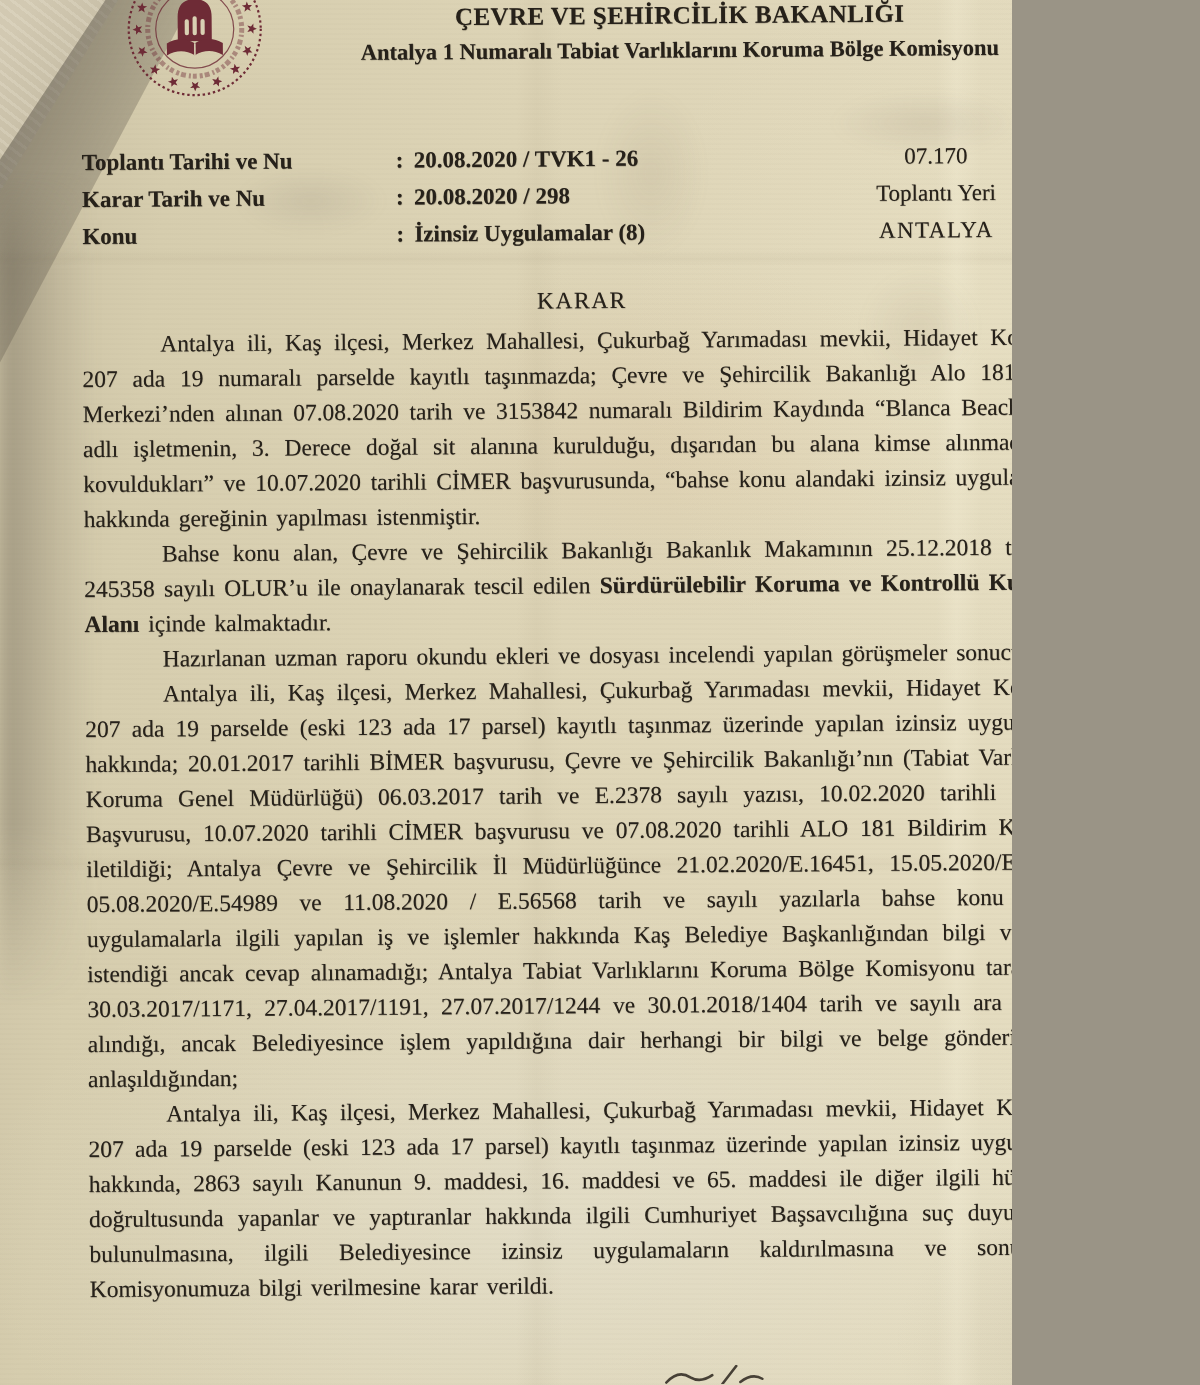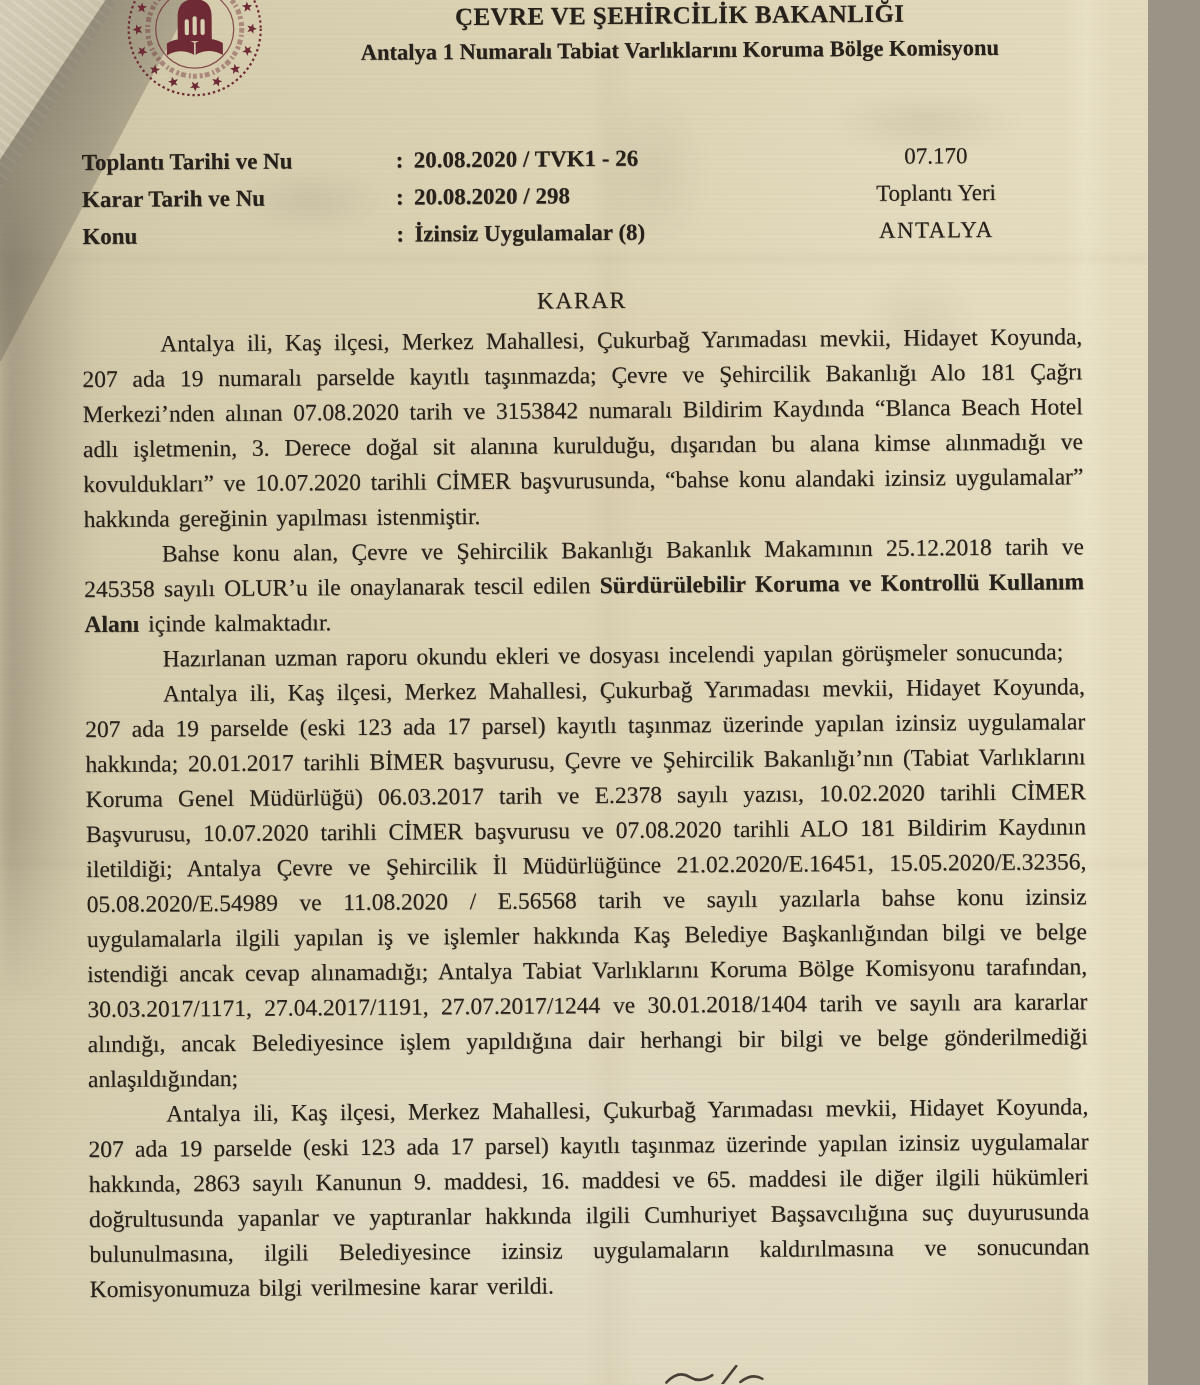--- a/index.html
+++ b/index.html
@@ -1,17 +1,17 @@
 <!DOCTYPE html>
 <html><head>
 <meta charset="utf-8">
 <style>
   html,body{margin:0;padding:0;background:#9a9486;}
   .page{
-    position:relative;width:1148px;height:1385px;overflow:hidden;
+    position:relative;width:1012px;height:1385px;overflow:hidden;
     font-family:"Liberation Serif","DejaVu Serif",serif;color:#26211a;
     background:
       radial-gradient(ellipse 420px 260px at 660px 440px, rgba(214,182,142,.17), transparent 70%),
       radial-gradient(ellipse 420px 520px at 930px 330px, rgba(238,231,202,.32), transparent 72%),
       radial-gradient(ellipse 760px 420px at 560px 1230px, rgba(230,228,214,.45), transparent 78%),
       radial-gradient(ellipse 300px 200px at 1120px 1340px, rgba(150,140,115,.18), transparent 75%),
       linear-gradient(97deg,#c9bfa2 0%,#d6cdae 16%,#ddd4b6 45%,#e0d7ba 72%,#e5ddc1 100%);
   }
   .texture{
     position:absolute;inset:0;pointer-events:none;

